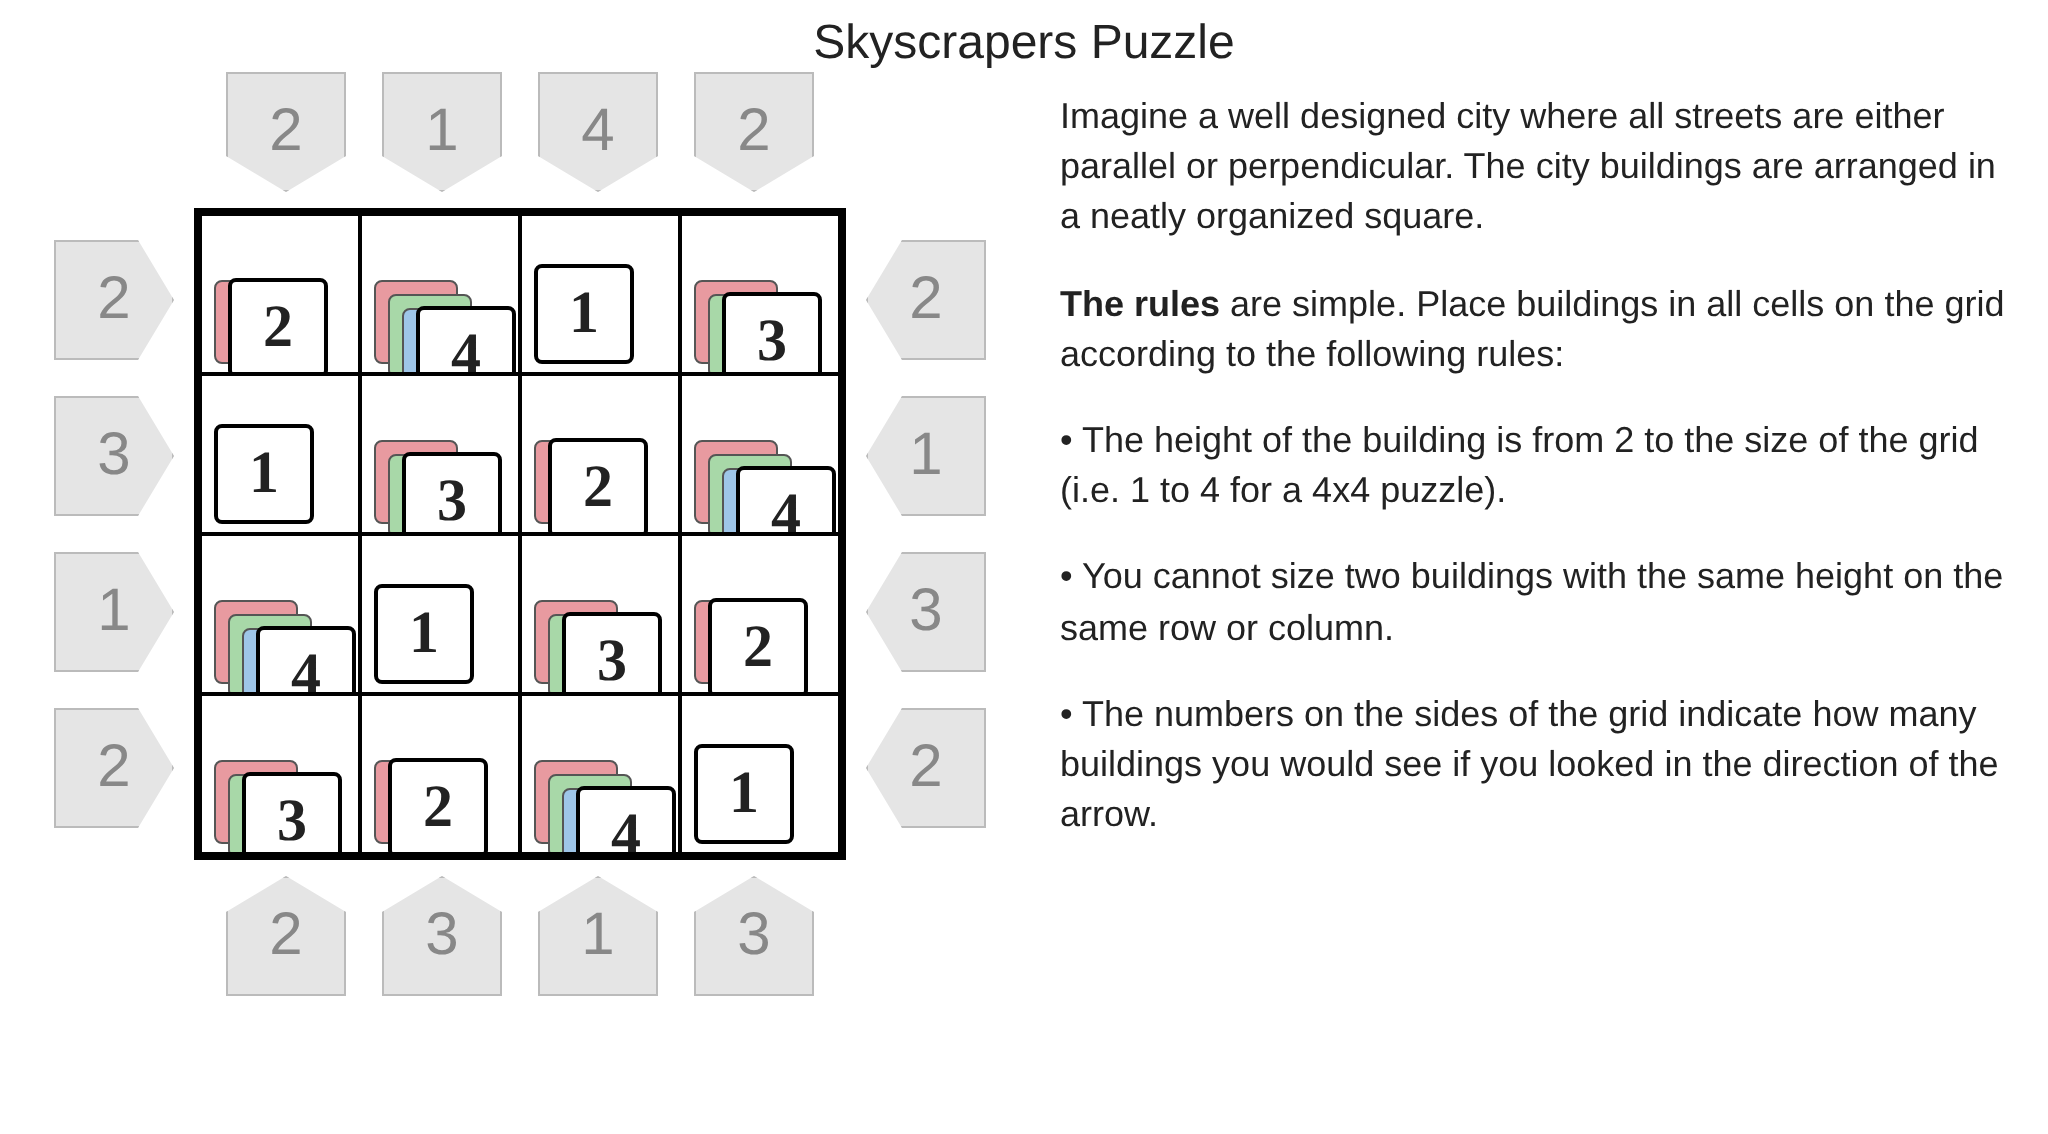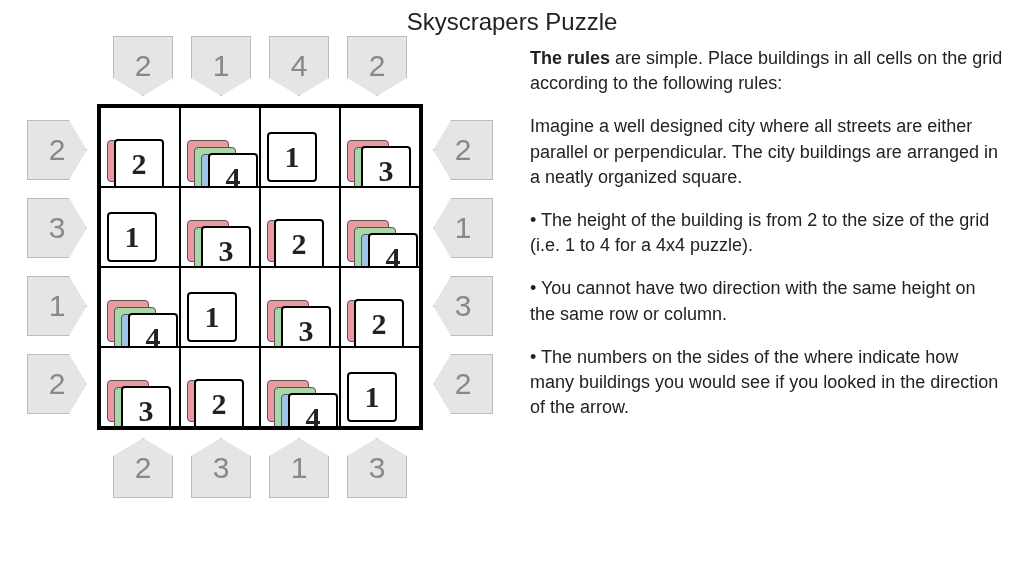--- a/index.html
+++ b/index.html
@@ -163,20 +163,20 @@
           </div>
       </div>
       <div class="clue-row bot-clues">
           <div class="clue arrow-up">2</div>
           <div class="clue arrow-up">3</div>
           <div class="clue arrow-up">1</div>
           <div class="clue arrow-up">3</div>
         </div>
     </div>
     <div class="right">
+      <p>Imagine a well designed city where all streets are either parallel or perpendicular. The city buildings are arranged in a neatly organized square.</p>
       <p><strong>The rules</strong><span> are simple. Place buildings in all cells on the grid according to the following rules:</span></p>
-      <p>Imagine a well designed city where all streets are either parallel or perpendicular. The city buildings are arranged in a neatly organized square.</p>
       <p>• The height of the building is from 2 to the size of the grid (i.e. 1 to 4 for a 4x4 puzzle).</p>
-      <p>• You cannot have two direction with the same height on the same row or column.</p>
-      <p>• The numbers on the sides of the where indicate how many buildings you would see if you looked in the direction of the arrow.</p>
+      <p>• You cannot size two buildings with the same height on the same row or column.</p>
+      <p>• The numbers on the sides of the grid indicate how many buildings you would see if you looked in the direction of the arrow.</p>
     </div>
   </div>
 </div>
 
 </body></html>

